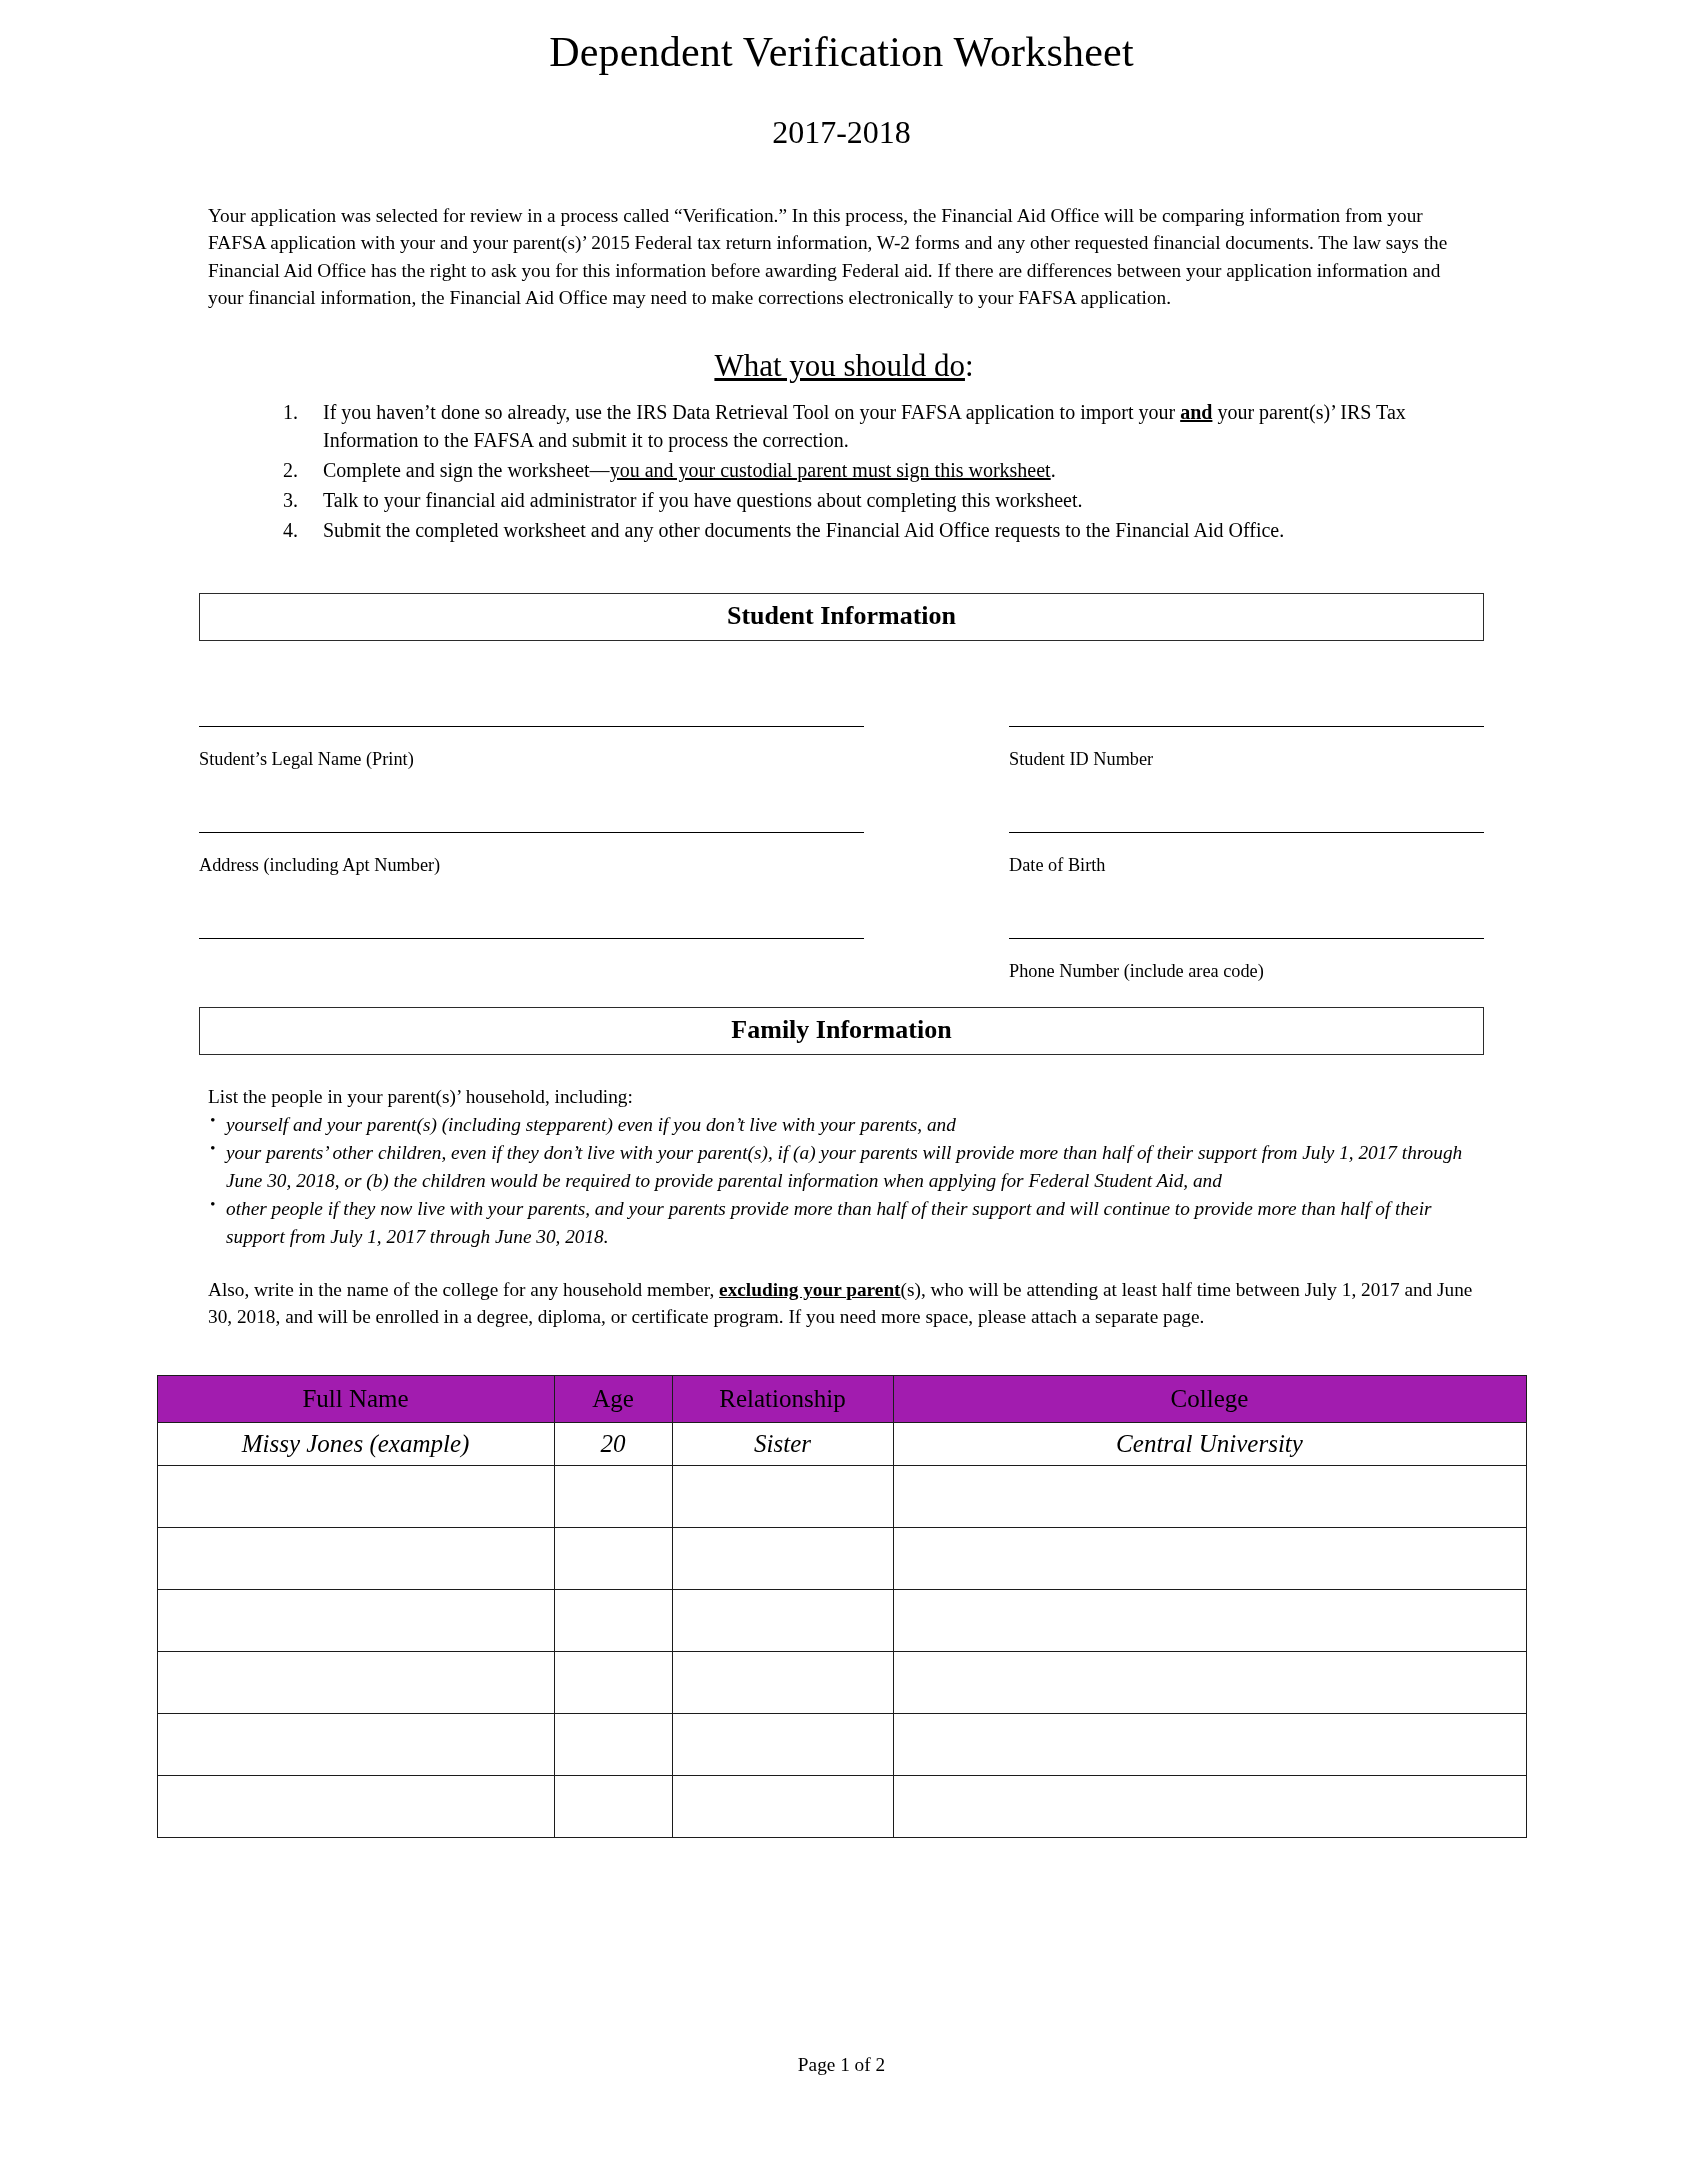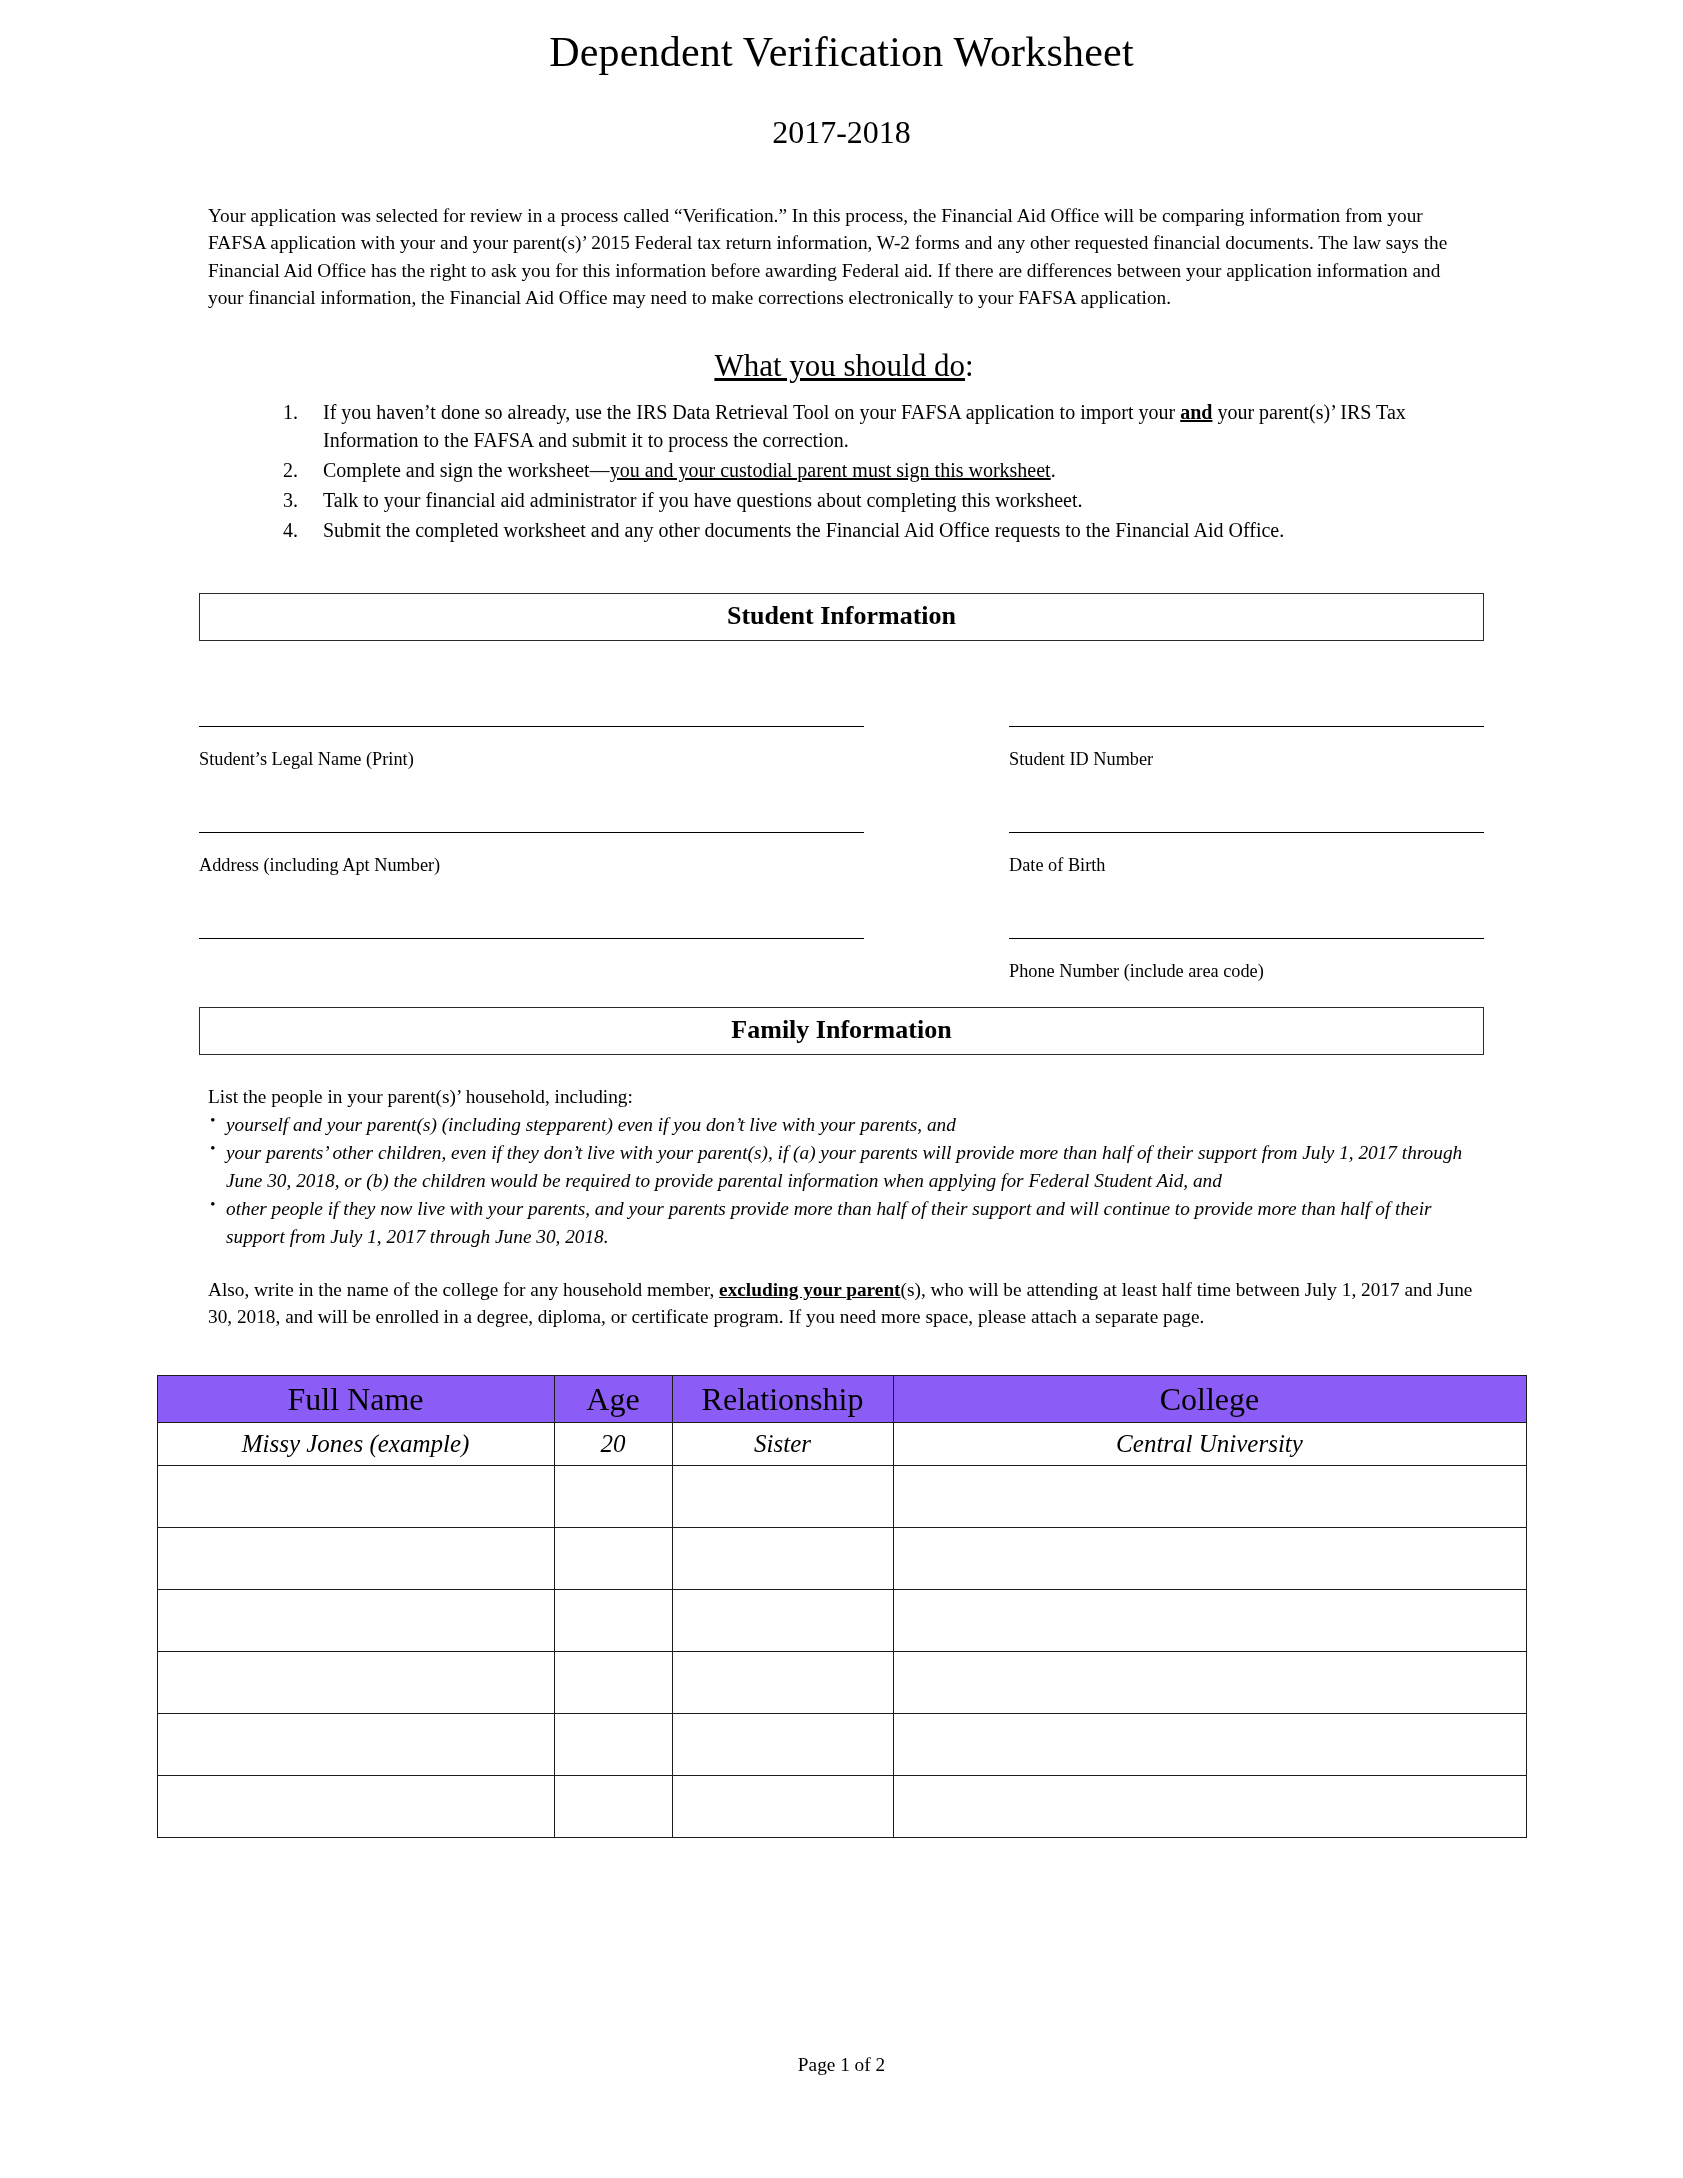--- a/index.html
+++ b/index.html
@@ -146,23 +146,23 @@
     margin: 44px auto 0 auto;
     width: 1364px;
     border-collapse: collapse;
     table-layout: fixed;
   }
   .hh-table th, .hh-table td {
     border: 1.6px solid #1c1c1c;
     padding: 0;
   }
   .hh-table th {
-    background: #8b5cf6;
+    background: #a21caf;
     font-weight: normal;
-    font-size: 32px;
+    font-size: 25px;
     text-align: center;
     height: 46px;
     line-height: 46px;
   }
   .hh-table td.example {
     font-style: italic;
     font-size: 25px;
     text-align: center;
     height: 42px;
     line-height: 42px;

